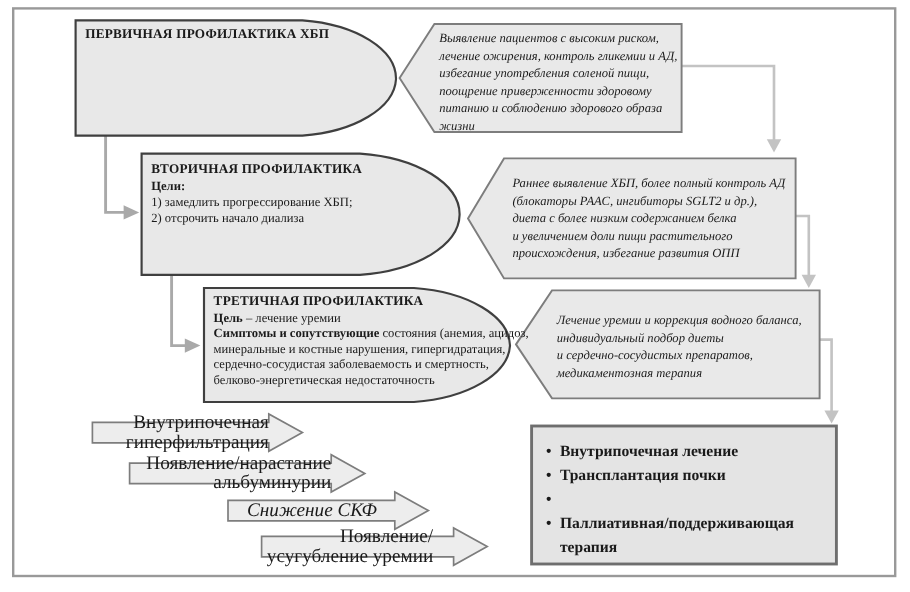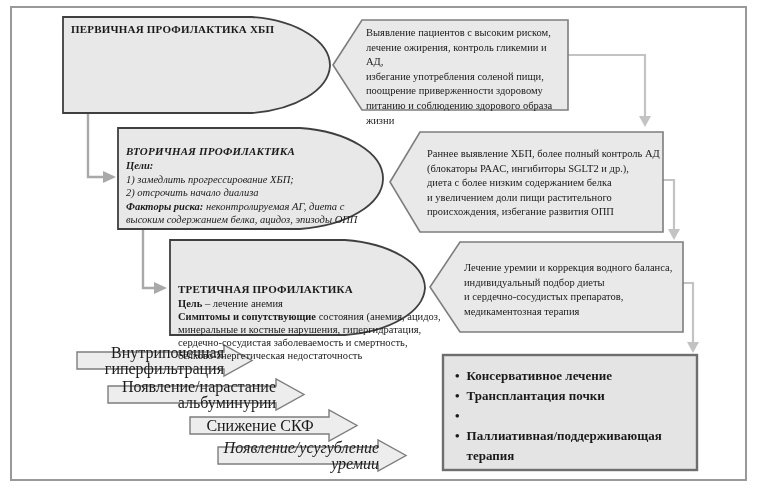--- a/index.html
+++ b/index.html
@@ -3,21 +3,21 @@
 <meta charset="utf-8">
 <style>
   html,body{margin:0;padding:0;background:#ffffff;}
   .canvas{
     position:relative;width:758px;height:493px;background:#ffffff;overflow:hidden;
     font-family:"Liberation Serif","DejaVu Serif",serif;color:#1a1a1a;padding-left:46px;
   }
   .shapes{position:absolute;left:0;top:0;width:758px;height:493px;}
   .txt{position:absolute;line-height:13.4px;font-size:10.5px;}
   .txt .title{font-weight:bold;font-size:11px;margin-bottom:1px;letter-spacing:.2px;}
-  .pre{white-space:pre-line;}
+  .pre{white-space:pre-line;font-style:italic;}
   .stage-body b{font-weight:bold;}
   .action{line-height:14.6px;font-size:10.5px;}
   .arrow-label{
     position:absolute;font-size:16px;line-height:16px;text-align:right;
     display:flex;align-items:center;justify-content:center;
   }
   .outcomes{position:absolute;left:455px;top:366px;width:236px;margin:0;padding:0;list-style:none;
     font-weight:bold;font-size:13px;line-height:20px;}
   .outcomes li{display:flex;gap:7px;align-items:flex-start;margin:0;}
   .outcomes .blt{flex:0 0 auto;}
@@ -56,31 +56,30 @@
     <path d="M 77,352 H 224 V 345 L 252,360.5 L 224,376 V 369 H 77 Z" fill="#ededed" stroke="#7d7d7d" stroke-width="1.4"></path>
     <path d="M 108,386 H 276 V 379 L 304,394.5 L 276,410 V 403 H 108 Z" fill="#ededed" stroke="#7d7d7d" stroke-width="1.4"></path>
     <path d="M 190,417 H 329 V 410 L 357,425.5 L 329,441 V 434 H 190 Z" fill="#ededed" stroke="#7d7d7d" stroke-width="1.4"></path>
     <path d="M 218,447 H 378 V 440 L 406,455.5 L 378,471 V 464 H 218 Z" fill="#ededed" stroke="#7d7d7d" stroke-width="1.4"></path>
   </svg>
 
   <div class="txt" style="left:71px;top:23px;width:252px;">
     <div class="title">ПЕРВИЧНАЯ ПРОФИЛАКТИКА ХБП</div>
   </div>
 
-  <div class="txt" style="left:126px;top:145px;width:256px;font-style:italic;">
+  <div class="txt" style="left:126px;top:135px;width:256px;">
     <div class="title">ВТОРИЧНАЯ ПРОФИЛАКТИКА</div>
     <div class="stage-body"><b>Цели:</b></div>
     <div class="stage-body">1) замедлить прогрессирование ХБП;</div>
     <div class="stage-body">2) отсрочить начало диализа</div>
-    <div class="stage-body"><b>Факторы риска:</b><span> неконтролируемая АГ, диета с высоким содержанием белка, ацидоз, эпизоды ОПП</span></div>
   </div>
 
-  <div class="txt" style="left:178px;top:245px;width:266px;line-height:13.1px;margin-top:38px;">
+  <div class="txt" style="left:178px;top:245px;width:266px;line-height:13.1px;">
     <div class="title">ТРЕТИЧНАЯ ПРОФИЛАКТИКА</div>
-    <div class="stage-body"><b>Цель</b><span> – лечение анемия</span></div>
+    <div class="stage-body"><b>Цель</b><span> – лечение уремии</span></div>
     <div class="stage-body"><b>Симптомы и сопутствующие</b><span> состояния (анемия, ацидоз, минеральные и костные нарушения, гипергидратация, сердечно-сосудистая заболеваемость и смертность, белково-энергетическая недостаточность</span></div>
   </div>
 
   <div class="txt action pre" style="left:366px;top:26px;width:200px;">Выявление пациентов с высоким риском,
 лечение ожирения, контроль гликемии и АД,
 избегание употребления соленой пищи,
 поощрение приверженности здоровому
 питанию и соблюдению здорового образа
 жизни</div>
   <div class="txt action pre" style="left:427px;top:147px;width:238px;">Раннее выявление ХБП, более полный контроль АД
@@ -88,27 +87,27 @@
 диета с более низким содержанием белка
 и увеличением доли пищи растительного
 происхождения, избегание развития ОПП</div>
   <div class="txt action pre" style="left:464px;top:261px;width:222px;">Лечение уремии и коррекция водного баланса,
 индивидуальный подбор диеты
 и сердечно-сосудистых препаратов,
 медикаментозная терапия</div>
 
   <div class="arrow-label" style="left:78px;top:352px;width:146px;height:17px;">Внутрипочечная гиперфильтрация</div>
   <div class="arrow-label" style="left:109px;top:386px;width:167px;height:17px;">Появление/нарастание альбуминурии</div>
-  <div class="arrow-label" style="left:191px;top:417px;width:138px;height:17px;">Снижение СКФ</div>
-  <div class="arrow-label" style="left:220px;top:447px;width:159px;height:17px;font-style:italic;">Появление/усугубление уремии</div>
+  <div class="arrow-label" style="left:191px;top:417px;width:138px;height:17px;font-style:italic;">Снижение СКФ</div>
+  <div class="arrow-label" style="left:202px;top:447px;width:159px;height:17px;">Появление/усугубление уремии</div>
 
   <ul class="outcomes">
     <li>
         <span class="blt">•</span>
-        <span>Консервативное лечение</span>
+        <span>Внутрипочечная лечение</span>
       </li>
     <li>
         <span class="blt">•</span>
         <span>Трансплантация почки</span>
       </li>
     <li>
         <span class="blt">•</span>
       </li>
     <li>
         <span class="blt">•</span>

